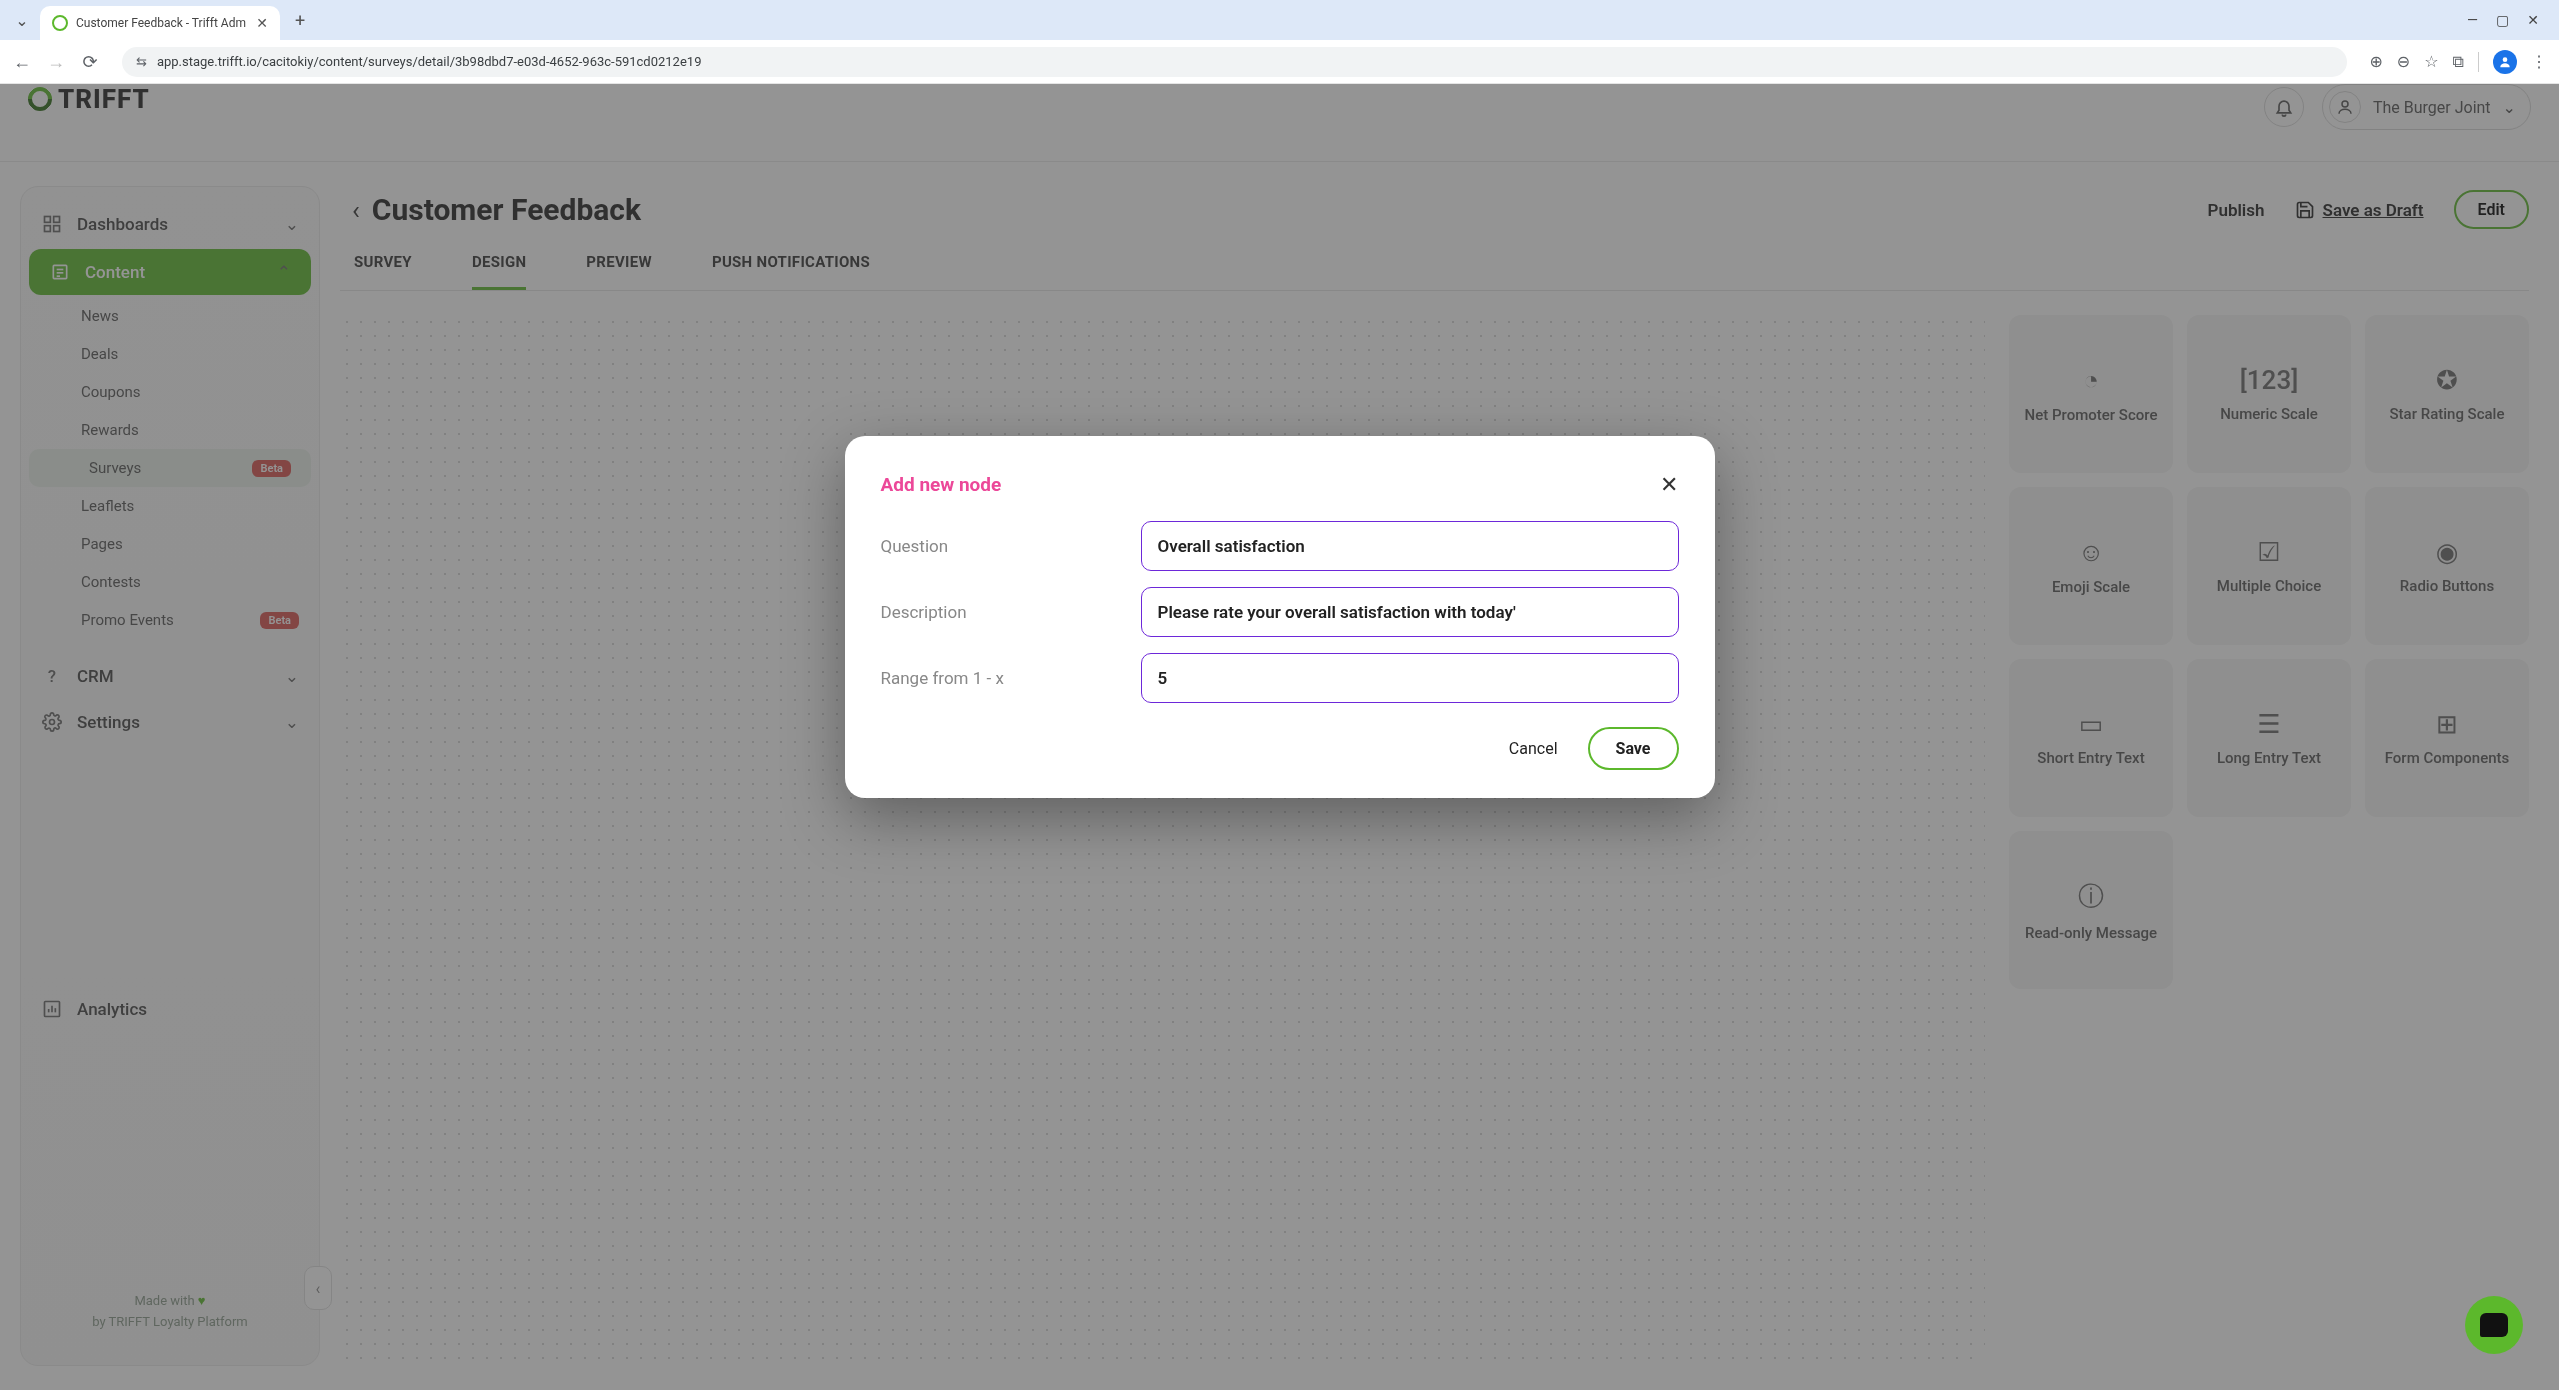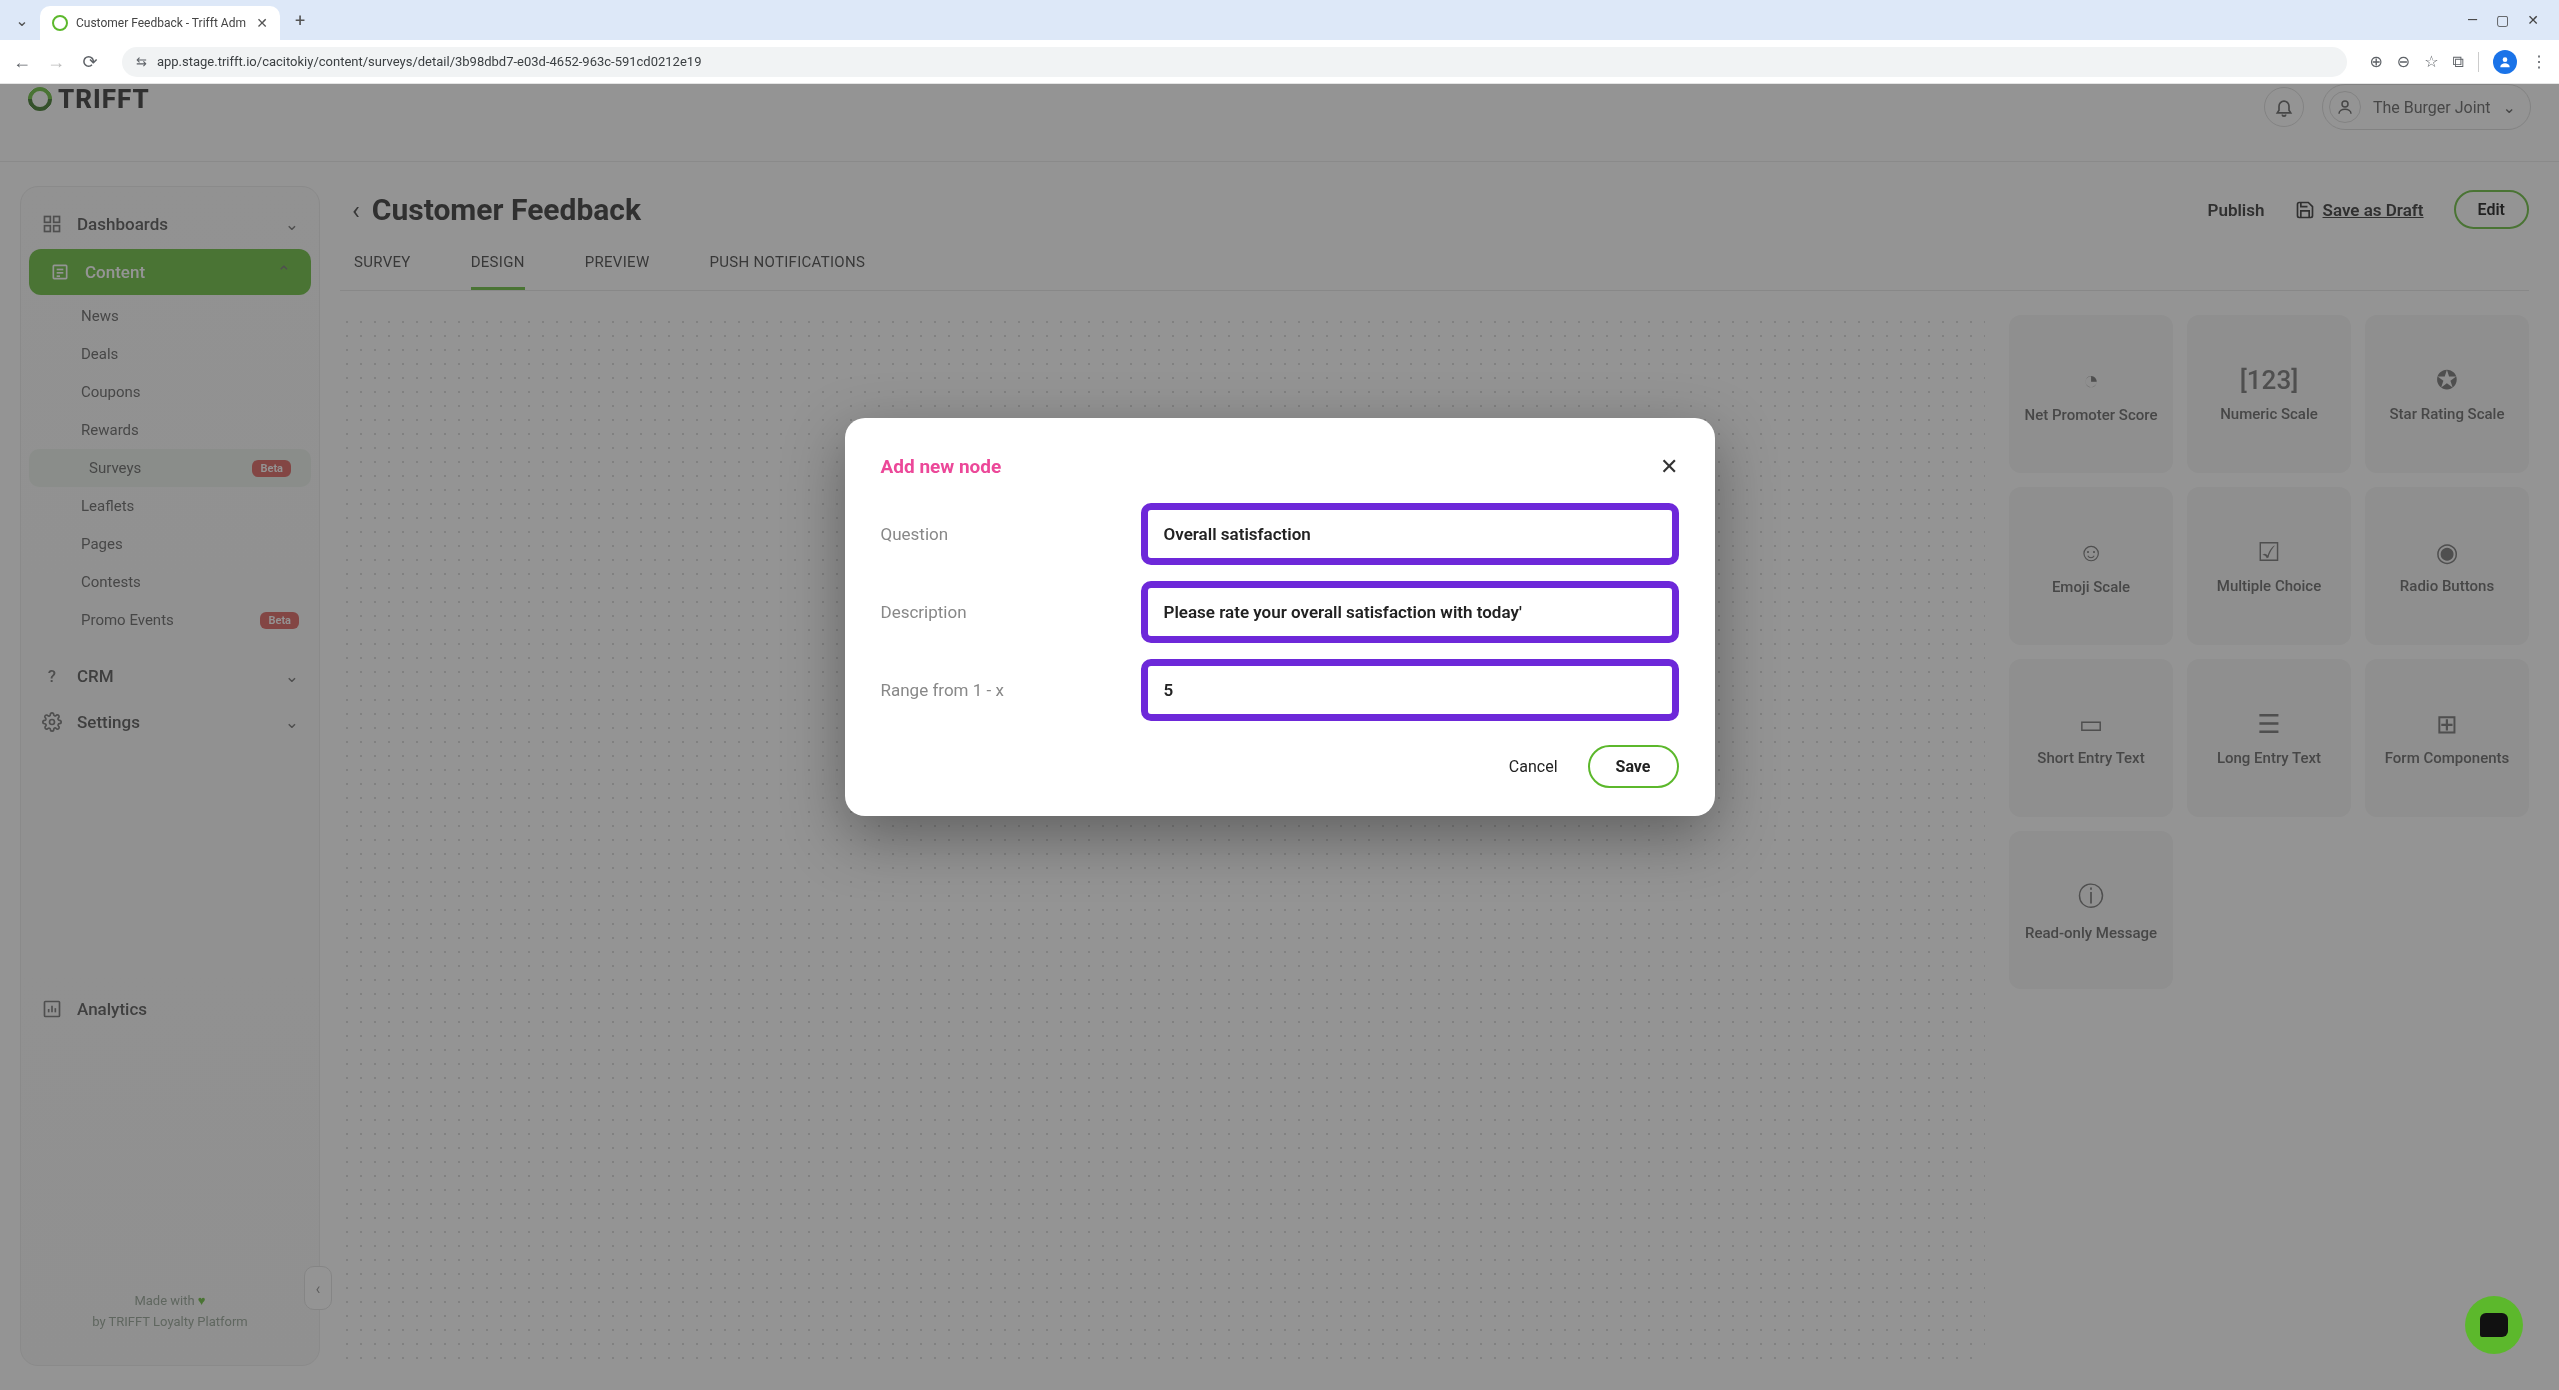--- a/index.html
+++ b/index.html
@@ -59,37 +59,37 @@
 .main { flex:1; padding: 10px 30px 30px 0; display:flex; flex-direction:column;}
 .page-head { display:flex; align-items:center; gap:12px; padding: 18px 0 10px 12px;}
 .page-head .back { font-size:26px; color:#333; }
 .page-head h1 { font-size:30px; font-weight:700; color:#222;}
 .page-actions { margin-left:auto; display:flex; align-items:center; gap:30px;}
 .action-link { font-size:17px; font-weight:600; color:#222;}
 .action-link.withicon { display:flex; gap:8px;text-decoration:underline;}
 .edit-btn { border:2px solid #5cb82c; border-radius: 22px; padding: 8px 22px; font-weight:600;}
 
 .tabs { display:flex; gap:60px; padding: 14px 14px 0; border-bottom:1px solid #e5e5e5;}
-.tab { font-weight:400; color:#333; padding-bottom: 16px; font-size:15px; letter-spacing:0.3px;}
+.tab { font-weight:700; color:#333; padding-bottom: 16px; font-size:15px; letter-spacing:0.3px;}
 .tab.active { border-bottom: 3px solid #5cb82c; text-align: center; }
 
 .canvas-row { display:flex; gap:24px; margin-top:24px; flex:1;}
 .canvas { flex:1; background: #fff; background-image: radial-gradient(#d5d5d5 1px, transparent 1px); background-size: 14px 14px; border-radius: 6px;}
 .palette { width: 520px; display:grid; grid-template-columns: repeat(3, 1fr); gap: 14px; align-content:start;}
 .pcard { background:#f3f3f3; border-radius: 12px; height: 158px; display:flex; flex-direction:column; align-items:center; justify-content:center; gap:10px; color:#555; font-size:15px; text-align:center; padding: 10px; font-weight:500;}
 .pcard .picon { font-size:26px; color:#666;}
 
 
 .modal { position:absolute; left:50%; top:50%; transform:translate(-50%, calc(-50% - 120px)); width: 870px; background:#fff; border-radius: 20px; z-index:100; padding: 36px 36px 28px; box-shadow: 0 20px 60px rgba(0,0,0,0.35);}
 .modal-head { display:flex; align-items:center; margin-bottom: 24px;}
 .modal-head h2 { font-size:19px; font-weight:700; color:#ec4899;}
 .modal-head .x { margin-left:auto; font-size:22px; color:#333;}
 .form-row { display:flex; align-items:center; margin-bottom: 16px;}
 .form-row label { width: 260px; color:#888; font-size:17px;}
-.form-row input { flex:1; border:7px solid #6d28d9; border-radius: 10px; padding: 14px 16px; font-size:17px; font-weight:600; color:#222;}
+.form-row input { flex:1; border:1px solid #6d28d9; border-radius: 10px; padding: 14px 16px; font-size:17px; font-weight:600; color:#222;}
 .modal-actions { display:flex; justify-content:flex-end; gap:10px; margin-top: 24px; align-items:center;}
 .btn-cancel { font-weight:400; color:#222; padding: 10px 20px;}
 .btn-save { border:2px solid #5cb82c; border-radius: 22px; padding: 10px 26px; font-weight:700; color:#222;}
 
 
 .help-fab { position:absolute; right:36px; bottom:36px; width:58px; height:58px; border-radius:50%; background:#5cb82c; display:flex; align-items:center; justify-content:center; z-index:200;}
 .help-fab .inner { width:28px; height:24px; background:#111; border-radius:6px 6px 6px 2px;}
 
 .nav-ico { width:22px; height:22px; display:inline-flex; align-items:center; justify-content:center; color:#666;}
 .nav-item.active .nav-ico { color:#fff;}

